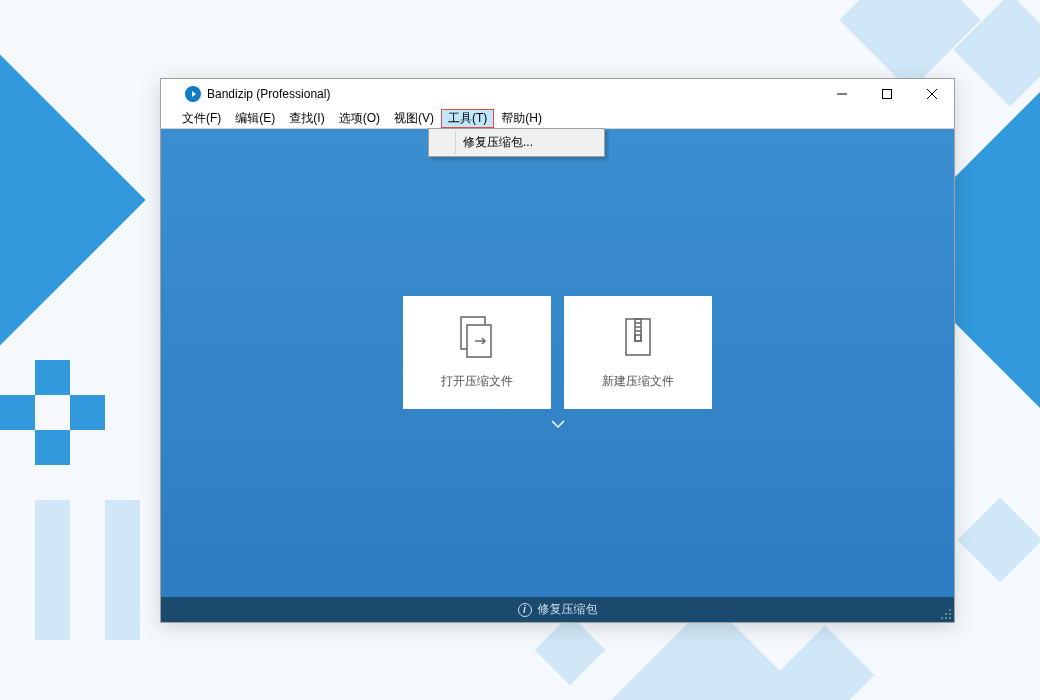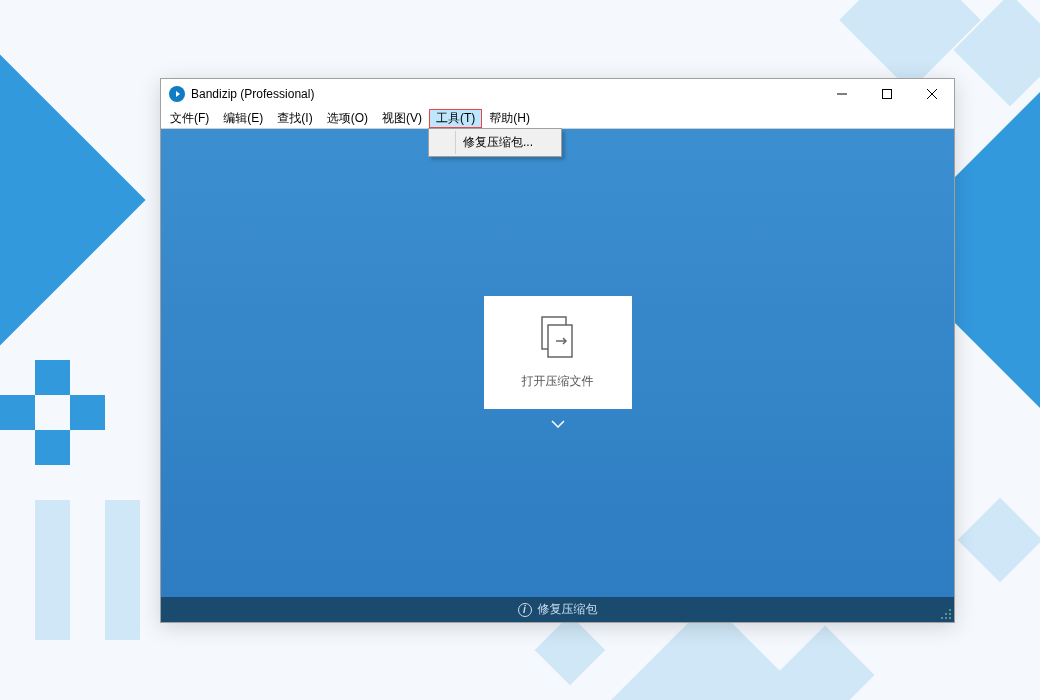--- a/index.html
+++ b/index.html
@@ -73,20 +73,21 @@
       display: flex;
       flex-direction: column;
     }
     .title-bar {
       height: 30px;
       background: #fff;
       display: flex;
       align-items: center;
       padding: 0 0 0 8px;
       border-bottom: none;
+      margin-left: 16px;
     }
     .app-icon {
       width: 16px;
       height: 16px;
       background: #0f7cc3;
       border-radius: 50%;
       margin-right: 6px;
       position: relative;
       display: flex;
       align-items: center;
@@ -117,40 +118,40 @@
       justify-content: center;
       font-size: 11px;
       color: #000;
     }
     .win-btn svg { width: 10px; height: 10px; }
     .menu-bar {
       height: 20px;
       background: #fff;
       display: flex;
       align-items: center;
-      padding: 0 2px;
+      padding: 0 14px;
       border-bottom: 1px solid #d0d0d0;
       font-size: 12px;
       position: relative;
     }
     .menu-item {
       padding: 1px 7px;
       cursor: default;
     }
     .menu-item.active {
       background: #bee6fd;
       border: 1px solid #ef4444;
       padding: 0 6px;
     }
     
     .dropdown {
       position: absolute;
       top: 19px;
       left: 267px;
-      width: 134px;
+      width: 177px;
       background: #f0f0f0;
       border: 1px solid #a0a0a0;
       box-shadow: 3px 3px 3px rgba(0,0,0,0.2);
       z-index: 100;
       padding: 2px;
     }
     .dropdown-item {
       padding: 3px 0 3px 32px;
       font-size: 12px;
       position: relative;
@@ -330,20 +331,33 @@
       <div class="card">
         <div class="card-icon">
           <svg width="40" height="44" viewBox="0 0 40 44" fill="none" stroke="#666" stroke-width="1.5">
             <rect x="4" y="2" width="24" height="32"></rect>
             <rect x="10" y="10" width="24" height="32" fill="#fff"></rect>
             <line x1="18" y1="26" x2="28" y2="26"></line>
             <polyline points="25,23 28,26 25,29"></polyline>
           </svg>
         </div>
         <div class="card-label">打开压缩文件</div>
+      </div>
+      <div class="card">
+        <div class="card-icon">
+          <svg width="40" height="44" viewBox="0 0 40 44" fill="none" stroke="#666" stroke-width="1.5">
+            <rect x="8" y="4" width="24" height="36"></rect>
+            <rect x="17" y="4" width="6" height="22"></rect>
+            <line x1="17" y1="8" x2="23" y2="8"></line>
+            <line x1="17" y1="12" x2="23" y2="12"></line>
+            <line x1="17" y1="16" x2="23" y2="16"></line>
+            <rect x="17" y="20" width="6" height="6"></rect>
+          </svg>
+        </div>
+        <div class="card-label">新建压缩文件</div>
       </div>
     </div>
     <div class="chevron-down">
       <svg width="14" height="8" viewBox="0 0 14 8" fill="none" stroke="#fff" stroke-width="1.5">
         <polyline points="1,1 7,7 13,1"></polyline>
       </svg>
     </div>
   </div>
 
   <div class="status-bar">

